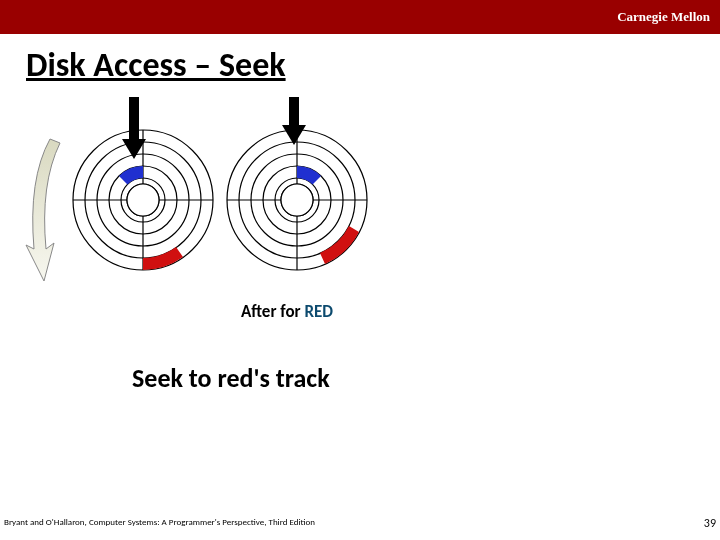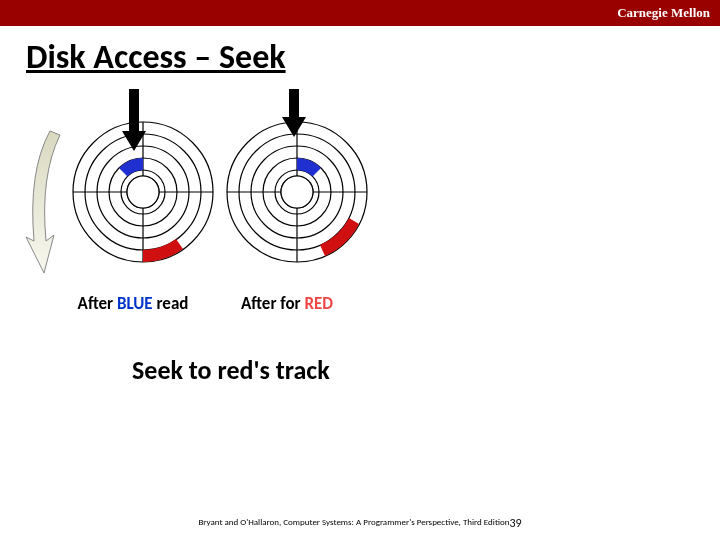--- a/index.html
+++ b/index.html
@@ -1,34 +1,34 @@
 <!DOCTYPE html>
 <html><head>
 <meta charset="utf-8">
 <style>
   * { margin: 0; padding: 0; box-sizing: border-box; }
   html, body { width: 720px; height: 540px; font-family: Calibri, Arial, sans-serif; background: #fff; color: #000; }
-  .banner { background: #990000; height: 26px; display: flex; justify-content: flex-end; align-items: center; padding-right: 10px; }
+  .banner { background: #990000; height: 34px; display: flex; justify-content: flex-end; align-items: center; padding-right: 10px; }
   .banner-text { color: #fff; font-weight: bold; font-size: 13px; font-family: "Times New Roman", serif; }
   .title { font-size: 34px; font-weight: bold; margin: 10px 0 0 26px; text-decoration: underline; }
   .disk-area { position: relative; width: 100%; height: 260px; }
   .disk-svg { position: absolute; }
   .disk1 { left: 68px; top: 40px; }
   .disk2 { left: 222px; top: 40px; }
   .curved-arrow { position: absolute; left: 24px; top: 44px; }
   .head-arrow { position: absolute; }
   .h1 { left: 122px; top: 12px; }
   .h2 { left: 282px; top: 12px; }
   .caption { position: absolute; top: 216px; font-weight: bold; font-size: 17px; text-align: center; width: 150px; }
   .cap1 { left: 58px; }
   .cap2 { left: 212px; }
   .blue-word { color: #0033cc; }
-  .red-word { color: #ef4444; }
+  .red-word { color: #0c4a6e; }
   .subtitle { font-size: 26px; font-weight: bold; text-align: left; margin-left: 132px; margin-top: 17px; }
-  .footer { position: absolute; bottom: 10px; left: 0; width: 100%; display: flex; justify-content: center; padding: 0 16px; font-size: 9px; font-family: Calibri, Arial, sans-serif; }
+  .footer { position: absolute; bottom: 10px; left: 0; width: 100%; display: flex; justify-content: space-between; padding: 0 4px; font-size: 9px; font-family: Calibri, Arial, sans-serif; }
   .pagenum { font-size: 12px; }
 </style>
 </head>
 <body>
 
 <div class="banner">
   <span class="banner-text">Carnegie Mellon</span>
 </div>
 
 <h1 class="title">Disk Access – Seek</h1>
@@ -80,23 +80,20 @@
 
   <svg class="head-arrow h1" width="24" height="64">
     <rect x="7" y="0" width="10" height="42" fill="#000"></rect>
     <polygon points="0,42 24,42 12,62" fill="#000"></polygon>
   </svg>
   <svg class="head-arrow h2" width="24" height="100">
     <rect x="7" y="0" width="10" height="28" fill="#000"></rect>
     <polygon points="0,28 24,28 12,48" fill="#000"></polygon>
   </svg>
 
-  <div class="caption cap1">
-    <span>After </span><span class="blue-word">BLUE</span><span> read</span>
-  </div>
   <div class="caption cap2">
     <span>After for </span><span class="red-word">RED</span>
   </div>
 </div>
 
 <div class="subtitle">Seek to red's track</div>
 
 <div class="footer">
   <span>Bryant and O'Hallaron, Computer Systems: A Programmer's Perspective, Third Edition</span>
   <span class="pagenum">39</span>

